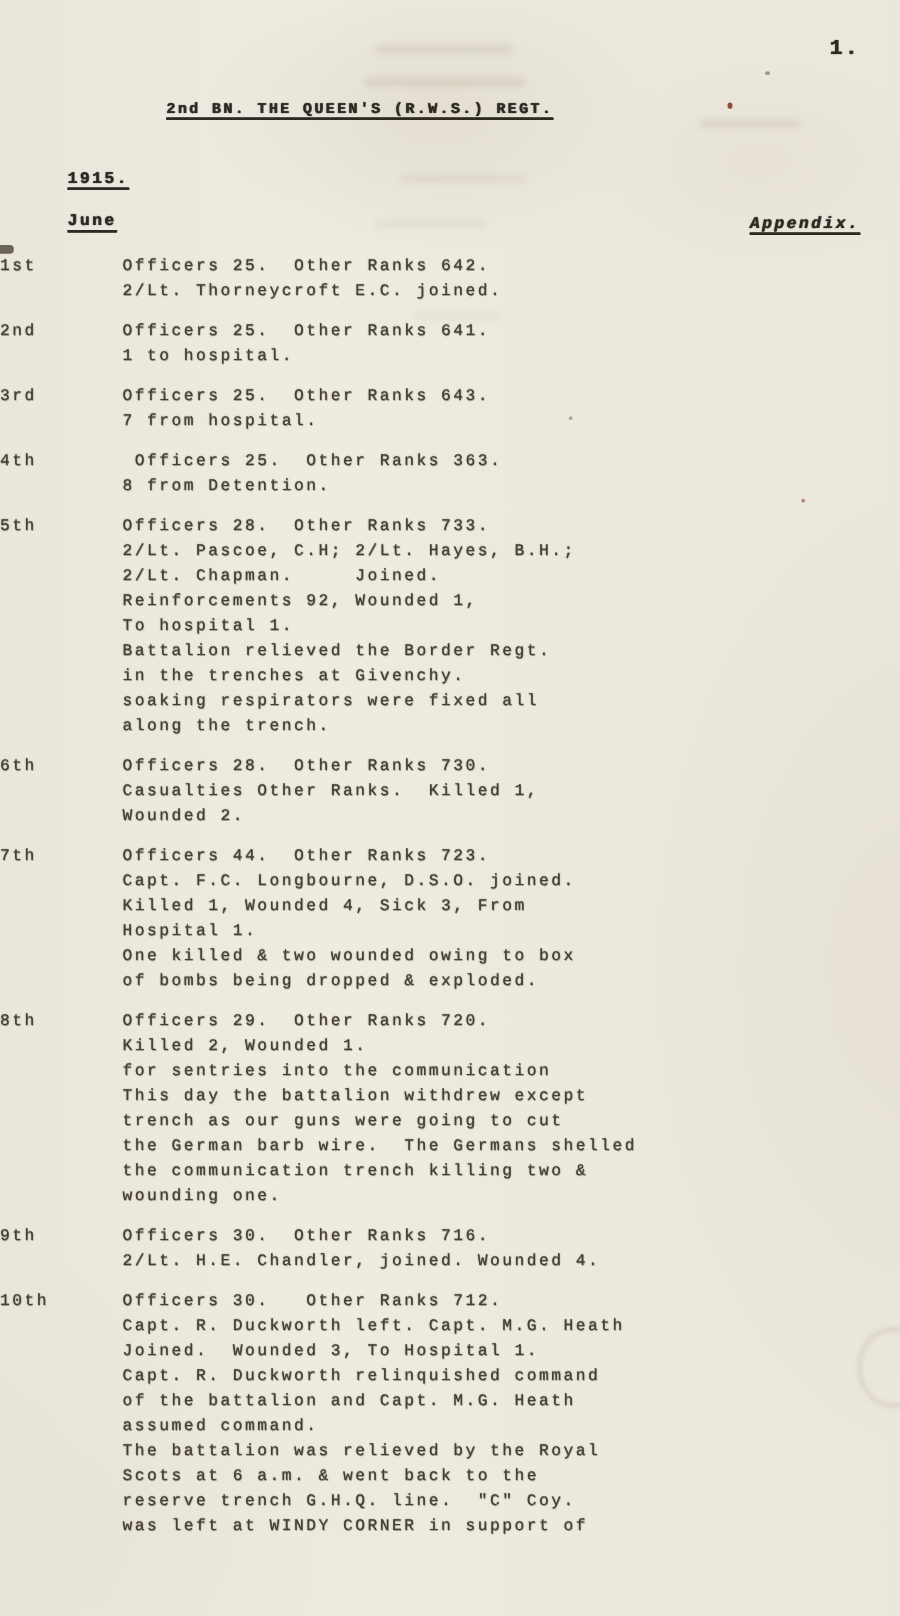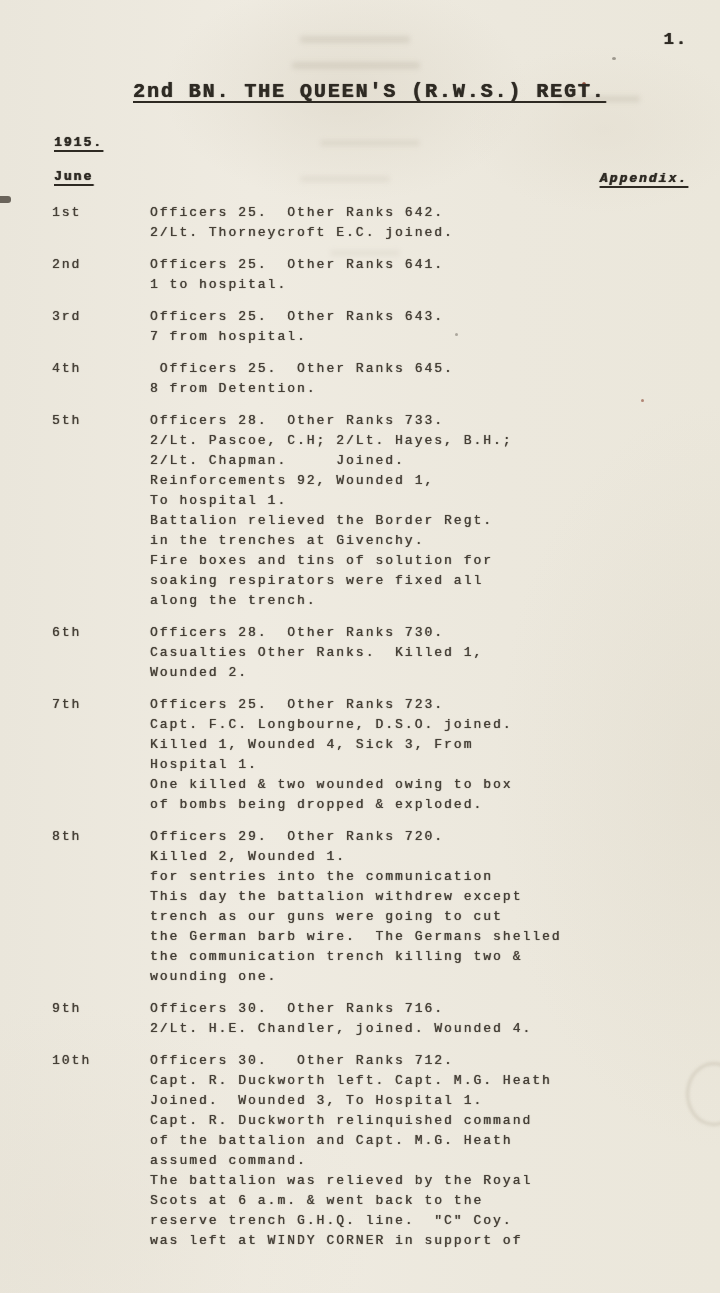--- a/index.html
+++ b/index.html
@@ -29,29 +29,28 @@
     color:#2e2a23;
     font-weight:bold;
     text-decoration:underline;
     text-decoration-thickness:2px;
     text-underline-offset:4px;
     text-shadow:0 0 1px rgba(46,42,35,0.9), 0.6px 0 0 rgba(46,42,35,0.7);
   }
   .page-number{position:absolute;top:30px;right:32px;font-size:17px;}
   .doc-title{
     position:absolute;top:80px;left:133px;
-    font-size:20px;letter-spacing:1.9px;
+    font-size:12px;letter-spacing:1.9px;
   }
   .year{position:absolute;top:135px;left:54px;}
   .month{position:absolute;top:169px;left:54px;}
   .appendix{position:absolute;top:171px;right:32px;font-style:italic;}
   .entries{position:absolute;top:203px;left:0;right:0;}
   .entry{
     display:flex;
-    padding-left:52px;
     margin-bottom:12px;
     line-height:20px;
   }
   .entry .date{width:98px;flex:none;}
   .entry .lines{flex:1;}
   .line{white-space:pre;}
   
   .speck{position:absolute;border-radius:50%;}
   .speck-red-1{top:82px;left:582px;width:4px;height:5px;background:#83321f;opacity:.85;}
   .speck-red-2{top:399px;left:641px;width:3px;height:3px;background:#8a4430;opacity:.6;}
@@ -123,54 +122,53 @@
       <div class="date">3rd</div>
       <div class="lines">
           <div class="line">Officers 25.  Other Ranks 643.</div>
           <div class="line">7 from hospital.</div>
         </div>
     </div>
 
     <div class="entry">
       <div class="date">4th</div>
       <div class="lines">
-          <div class="line"> Officers 25.  Other Ranks 645.</div>
+          <div class="line"> Officers 25.  Other Ranks 363.</div>
           <div class="line">8 from Detention.</div>
         </div>
     </div>
 
     <div class="entry">
       <div class="date">5th</div>
       <div class="lines">
           <div class="line">Officers 28.  Other Ranks 733.</div>
           <div class="line">2/Lt. Pascoe, C.H; 2/Lt. Hayes, B.H.;</div>
           <div class="line">2/Lt. Chapman.     Joined.</div>
           <div class="line">Reinforcements 92, Wounded 1,</div>
           <div class="line">To hospital 1.</div>
           <div class="line">Battalion relieved the Border Regt.</div>
           <div class="line">in the trenches at Givenchy.</div>
-          <div class="line">Fire boxes and tins of solution for</div>
           <div class="line">soaking respirators were fixed all</div>
           <div class="line">along the trench.</div>
         </div>
     </div>
 
     <div class="entry">
       <div class="date">6th</div>
       <div class="lines">
           <div class="line">Officers 28.  Other Ranks 730.</div>
           <div class="line">Casualties Other Ranks.  Killed 1,</div>
           <div class="line">Wounded 2.</div>
         </div>
     </div>
 
     <div class="entry">
       <div class="date">7th</div>
       <div class="lines">
-          <div class="line">Officers 25.  Other Ranks 723.</div>
+          <div class="line">Officers 44.  Other Ranks 723.</div>
           <div class="line">Capt. F.C. Longbourne, D.S.O. joined.</div>
           <div class="line">Killed 1, Wounded 4, Sick 3, From</div>
           <div class="line">Hospital 1.</div>
           <div class="line">One killed &amp; two wounded owing to box</div>
           <div class="line">of bombs being dropped &amp; exploded.</div>
         </div>
     </div>
 
     <div class="entry">
       <div class="date">8th</div>

